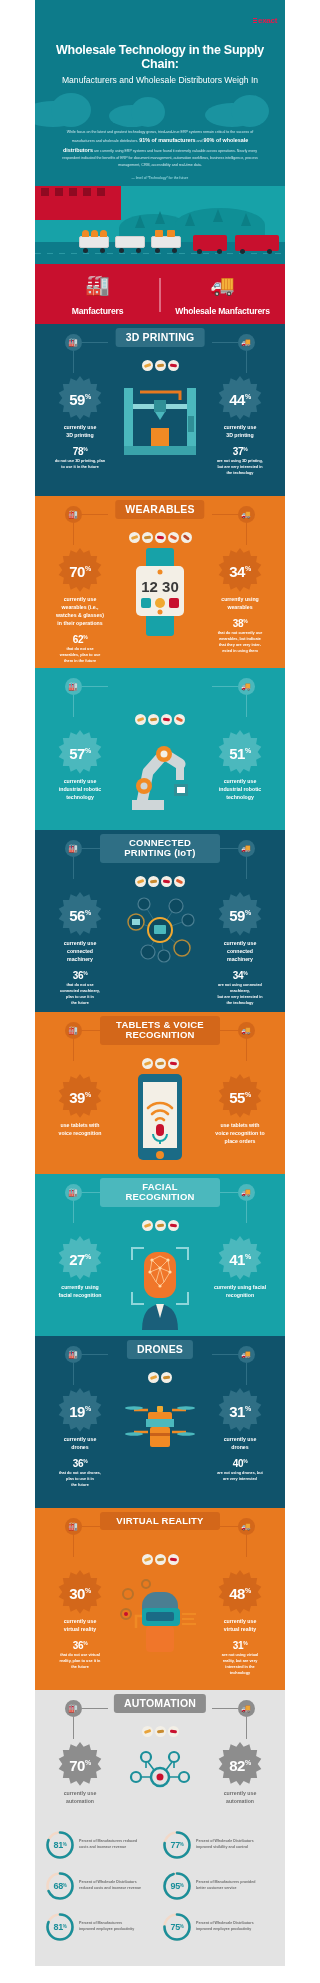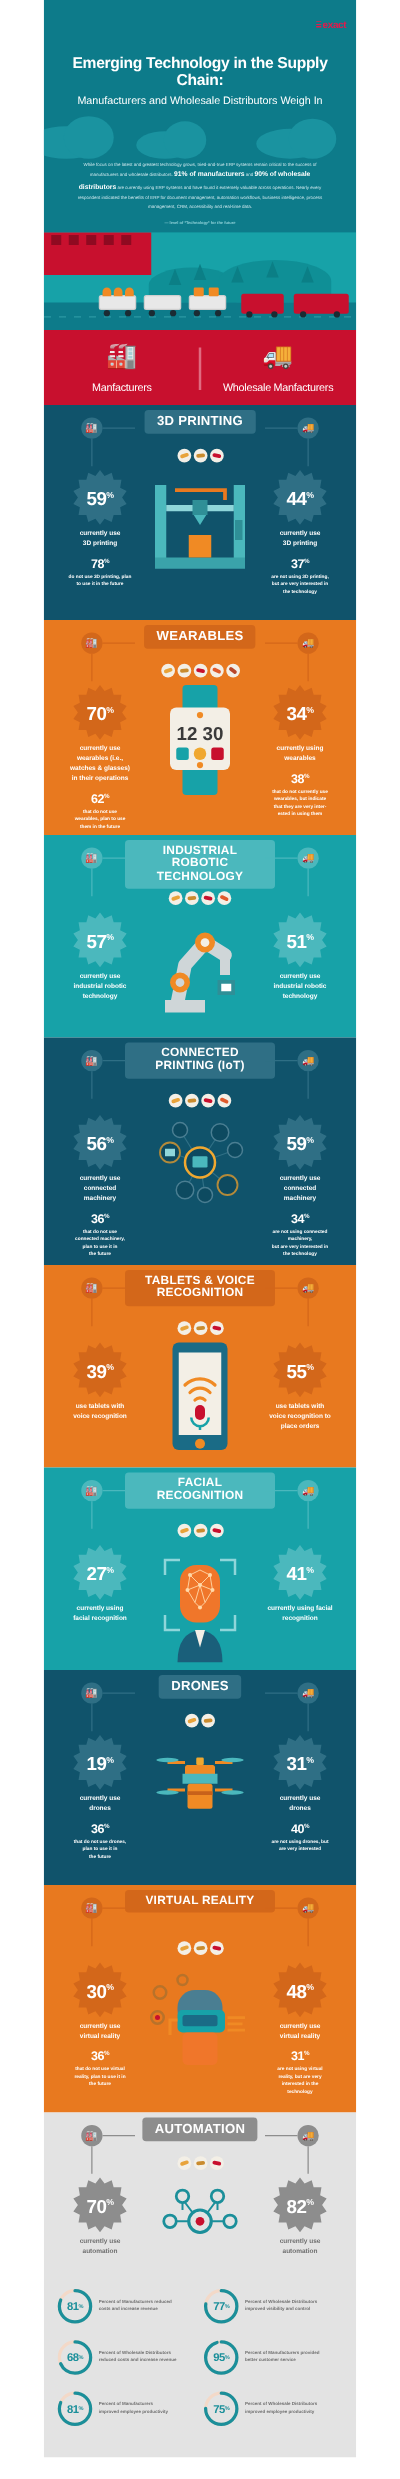--- a/index.html
+++ b/index.html
@@ -38,21 +38,21 @@
       background:repeating-linear-gradient(to right,#2a98a3 0 6px, transparent 6px 12px); }
   .train { position:absolute; bottom:14px; }
   .car { position:absolute; background:#e8e8e8; border:1px solid #cfcfcf; border-radius:2px; }
   .truck { position:absolute; bottom:13px; background:#c8102e; border-radius:2px; }
   .wheel { position:absolute; width:5px; height:5px; border-radius:50%; background:#1b2b33; bottom:-3px; }
   .box { position:absolute; background:#f08a24; border-radius:1px; }
 
   
   .colband { background:#c8102e; display:flex; align-items:flex-end; height:60px; position:relative; }
   .colband > div { flex:1; text-align:center; padding-bottom:6px; }
-  .colband .lbl { color:#fff; font-size:8.6px; font-weight:normal; letter-spacing:-.2px; }
+  .colband .lbl { color:#fff; font-size:8.6px; font-weight:bold; letter-spacing:-.2px; }
   .colband .bigicon { font-size:20px; color:#fff; line-height:1; display:block; margin-bottom:5px; }
   .colband .divider { position:absolute; left:50%; top:14px; bottom:12px; width:2px; background:#e06a80; margin-left:-1px; flex:none; padding:0; }
 
   
   .sec { position:relative; padding:0 0 10px; }
   .sec.teal-dark { background:#10536b; }
   .sec.orange   { background:#e8791f; }
   .sec.teal     { background:#17a2a8; }
   .sec.teal-dark2 { background:#10536b; }
   .sec.orange2  { background:#e8791f; }
@@ -119,21 +119,21 @@
 </style>
 </head>
 <body>
 
 <div class="page">
 
   <div class="hero">
     <div class="brand">
       <span class="brand-logo"><span class="bars"></span><span>exact</span></span>
     </div>
-    <div class="hero-title">Emerging Technology in the Supply Chain:</div>
+    <div class="hero-title">Wholesale Technology in the Supply Chain:</div>
     <div class="hero-sub">Manufacturers and Wholesale Distributors Weigh In</div>
 
     <div class="clouds">
       <div class="cloud" style="left:-12px;top:10px;width:60px;height:26px"></div>
       <div class="cloud" style="left:16px;top:2px;width:40px;height:34px"></div>
       <div class="cloud" style="left:74px;top:14px;width:46px;height:22px"></div>
       <div class="cloud" style="left:96px;top:6px;width:34px;height:30px"></div>
       <div class="cloud" style="left:170px;top:12px;width:54px;height:24px"></div>
       <div class="cloud" style="left:196px;top:4px;width:38px;height:32px"></div>
     </div>
@@ -309,21 +309,20 @@
     <div class="stat2">38<sup>%</sup></div>
     <div class="cap2">that do not currently use<br>wearables, but indicate<br>that they are very inter-<br>ested in using them</div>
   </div>
     </div>
       </div>
       <div class="sec teal">
     <div class="sechead" style="height: 44px;">
       <div class="endcircle left">🏭</div>
       <div class="hline l"></div>
           <div class="vline l"></div>
-      <div class="sec-title two">INDUSTRIAL ROBOTIC TECHNOLOGY</div>
       <div class="endcircle right">🚚</div>
       <div class="hline r"></div>
           <div class="vline r"></div>
     </div>
     <div class="pills"><span class="pill"><i style="background: rgb(232, 163, 58); transform: rotate(-18deg);"></i></span><span class="pill"><i style="background: rgb(201, 139, 46); transform: rotate(-4deg);"></i></span><span class="pill"><i style="background: rgb(200, 16, 46); transform: rotate(10deg);"></i></span><span class="pill"><i style="background: rgb(224, 90, 43); transform: rotate(24deg);"></i></span></div>
     <div class="body" style="min-height: 92px;">
       <div class="statcol l">
     <div class="gear">
       <svg viewBox="0 0 100 100">
                 <path fill="#4bb8bd" d="M50 4l7 9 11-5 3 11 12 0-2 12 10 5-7 10 7 10-10 5 2 12-12 0-3 11-11-5-7 9-7-9-11 5-3-11-12 0 2-12-10-5 7-10-7-10 10-5-2-12 12 0 3-11 11 5z"></path>

